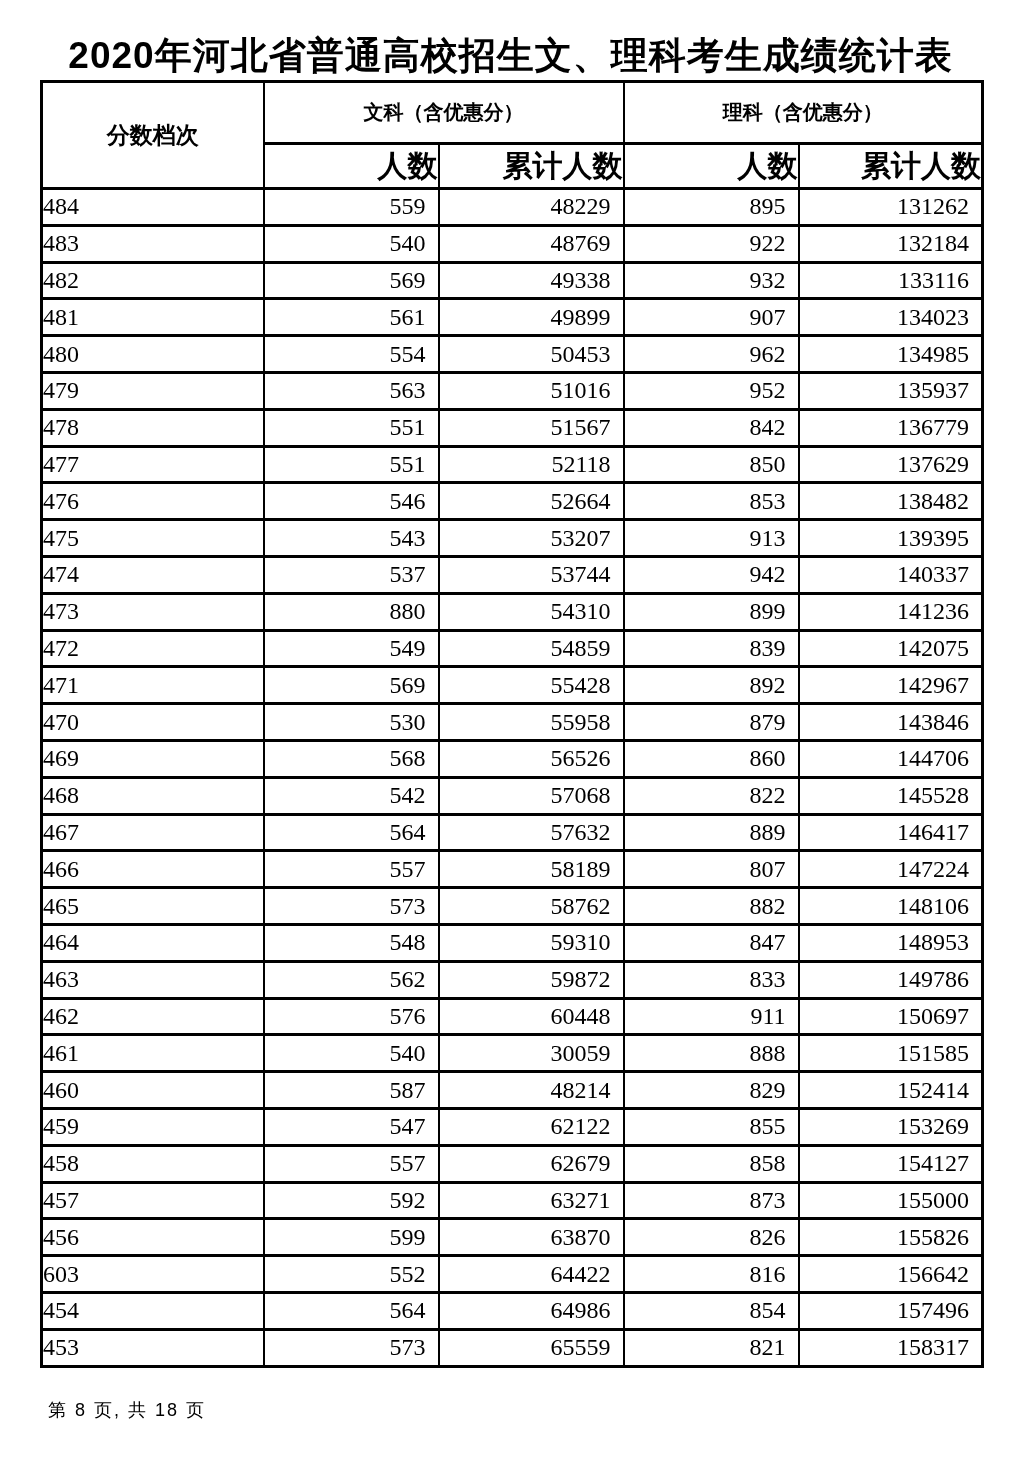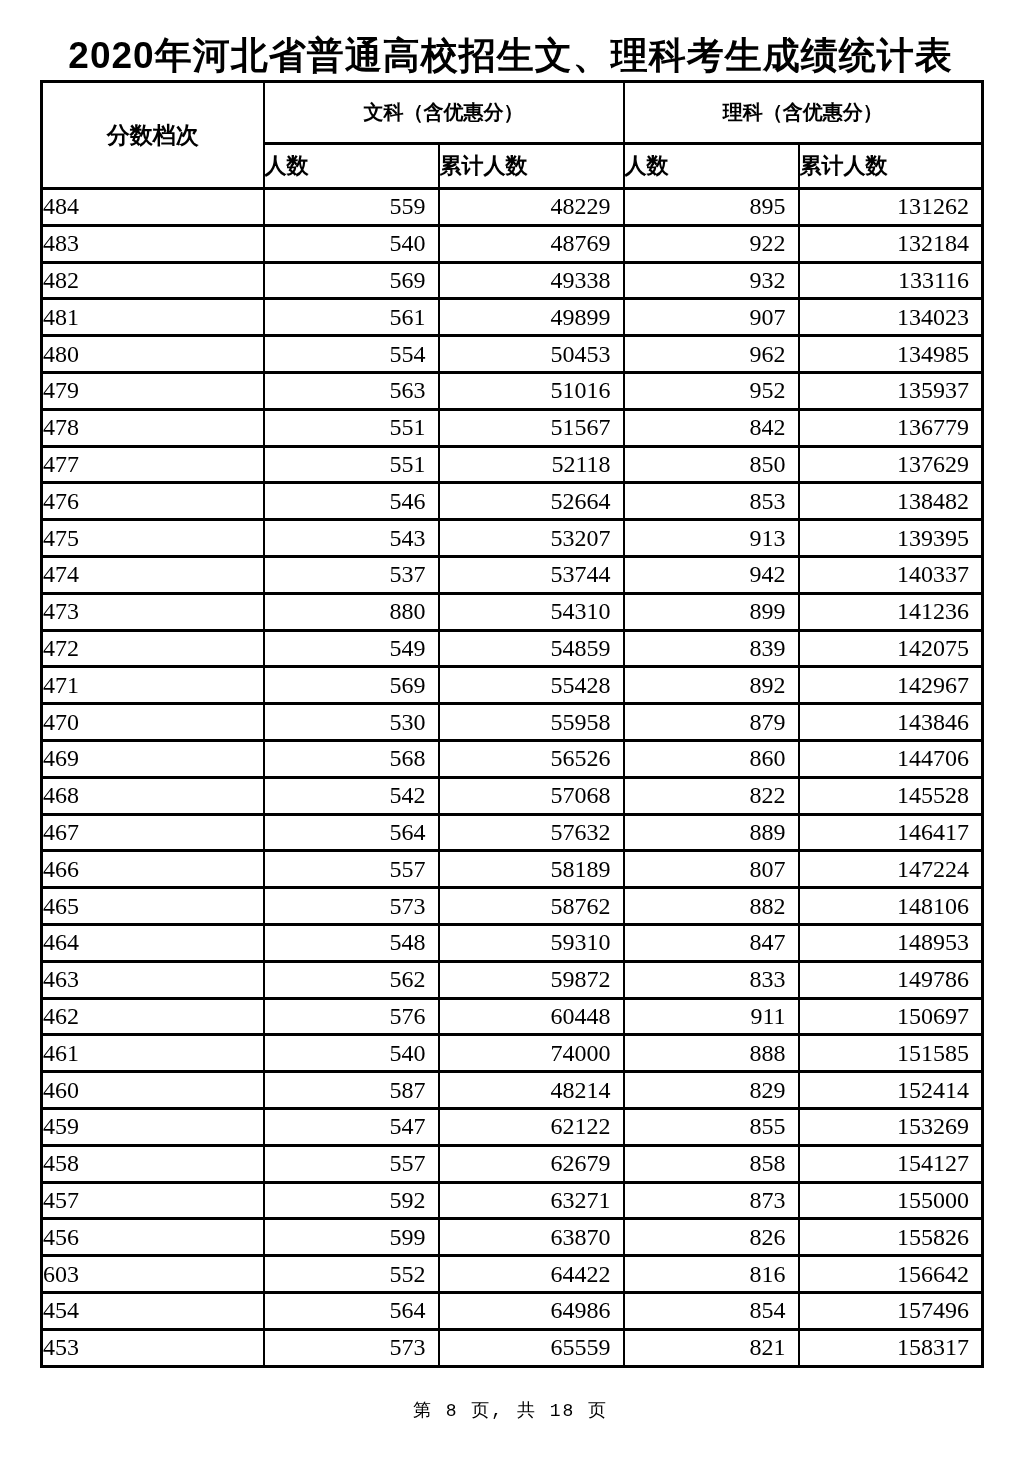--- a/index.html
+++ b/index.html
@@ -50,43 +50,43 @@
   }
   th.score-head {
     font-size: 23px;
     font-weight: bold;
     text-align: center;
     vertical-align: middle;
     font-family: "Liberation Sans", "DejaVu Sans", sans-serif;
   }
   th.sub-head {
     height: 45px;
-    font-size: 22px;
+    font-size: 30px;
     font-weight: bold;
-    text-align: left;
+    text-align: right;
     vertical-align: middle;
     font-family: Liberation Sans, sans-serif;
   }
   td.cell {
     height: 36.8px;
     font-size: 24px;
     vertical-align: middle;
     font-family: "Liberation Serif", "DejaVu Serif", serif;
   }
   td.cell-score { }
   td.cell-num   { text-align: right; padding-right: 12px; }
   .page-footer {
     position: absolute;
     left: 0;
     top: 1398px;
     width: 100%;
-    text-align: center;
     font-size: 18px;
     letter-spacing: 2px;
-    font-family: Liberation Mono, monospace;
+    font-family: Liberation Sans, sans-serif;
+    padding-left: 48px;
   }
   col.c-score { width: 222px; }
   col.c-an    { width: 175px; }
   col.c-ac    { width: 185px; }
   col.c-sn    { width: 175px; }
   col.c-sc    { width: 184px; }
 </style>
 </head>
 <body>
 
@@ -273,21 +273,21 @@
         <tr>
           <td class="cell cell-score">462</td>
           <td class="cell cell-num">576</td>
           <td class="cell cell-num">60448</td>
           <td class="cell cell-num">911</td>
           <td class="cell cell-num">150697</td>
         </tr>
         <tr>
           <td class="cell cell-score">461</td>
           <td class="cell cell-num">540</td>
-          <td class="cell cell-num">74000</td>
+          <td class="cell cell-num">30059</td>
           <td class="cell cell-num">888</td>
           <td class="cell cell-num">151585</td>
         </tr>
         <tr>
           <td class="cell cell-score">460</td>
           <td class="cell cell-num">587</td>
           <td class="cell cell-num">48214</td>
           <td class="cell cell-num">829</td>
           <td class="cell cell-num">152414</td>
         </tr>

